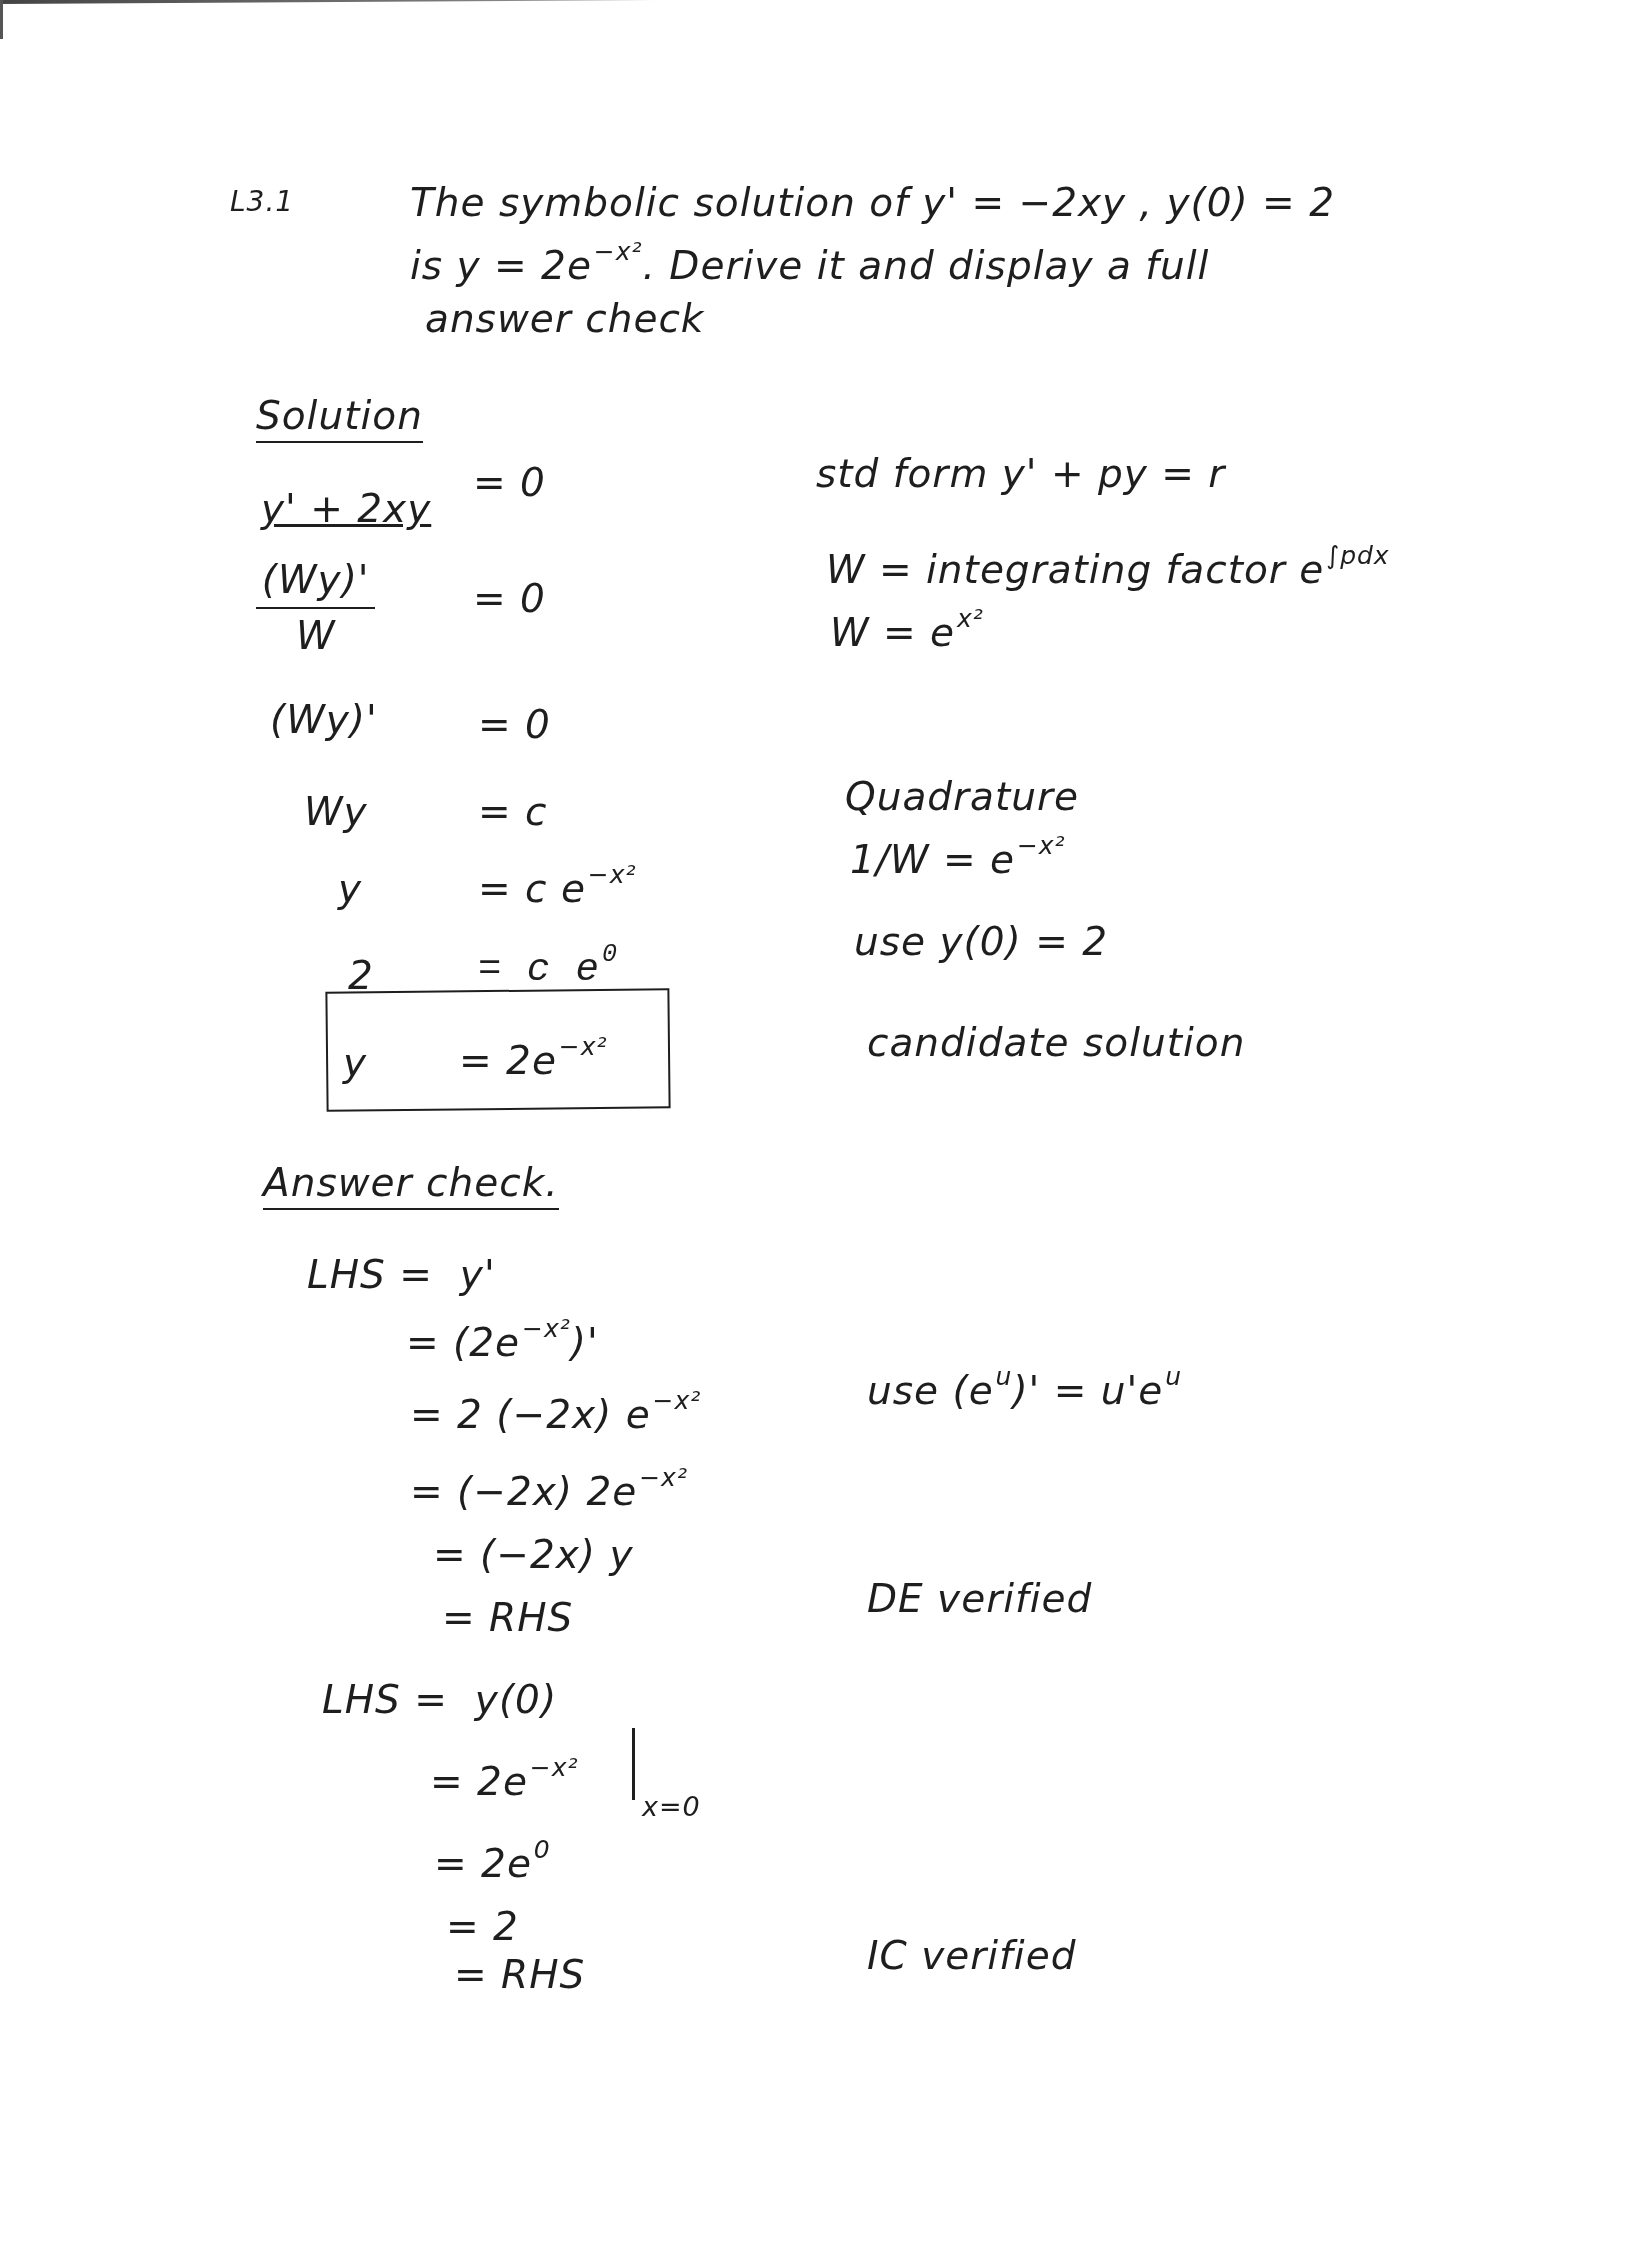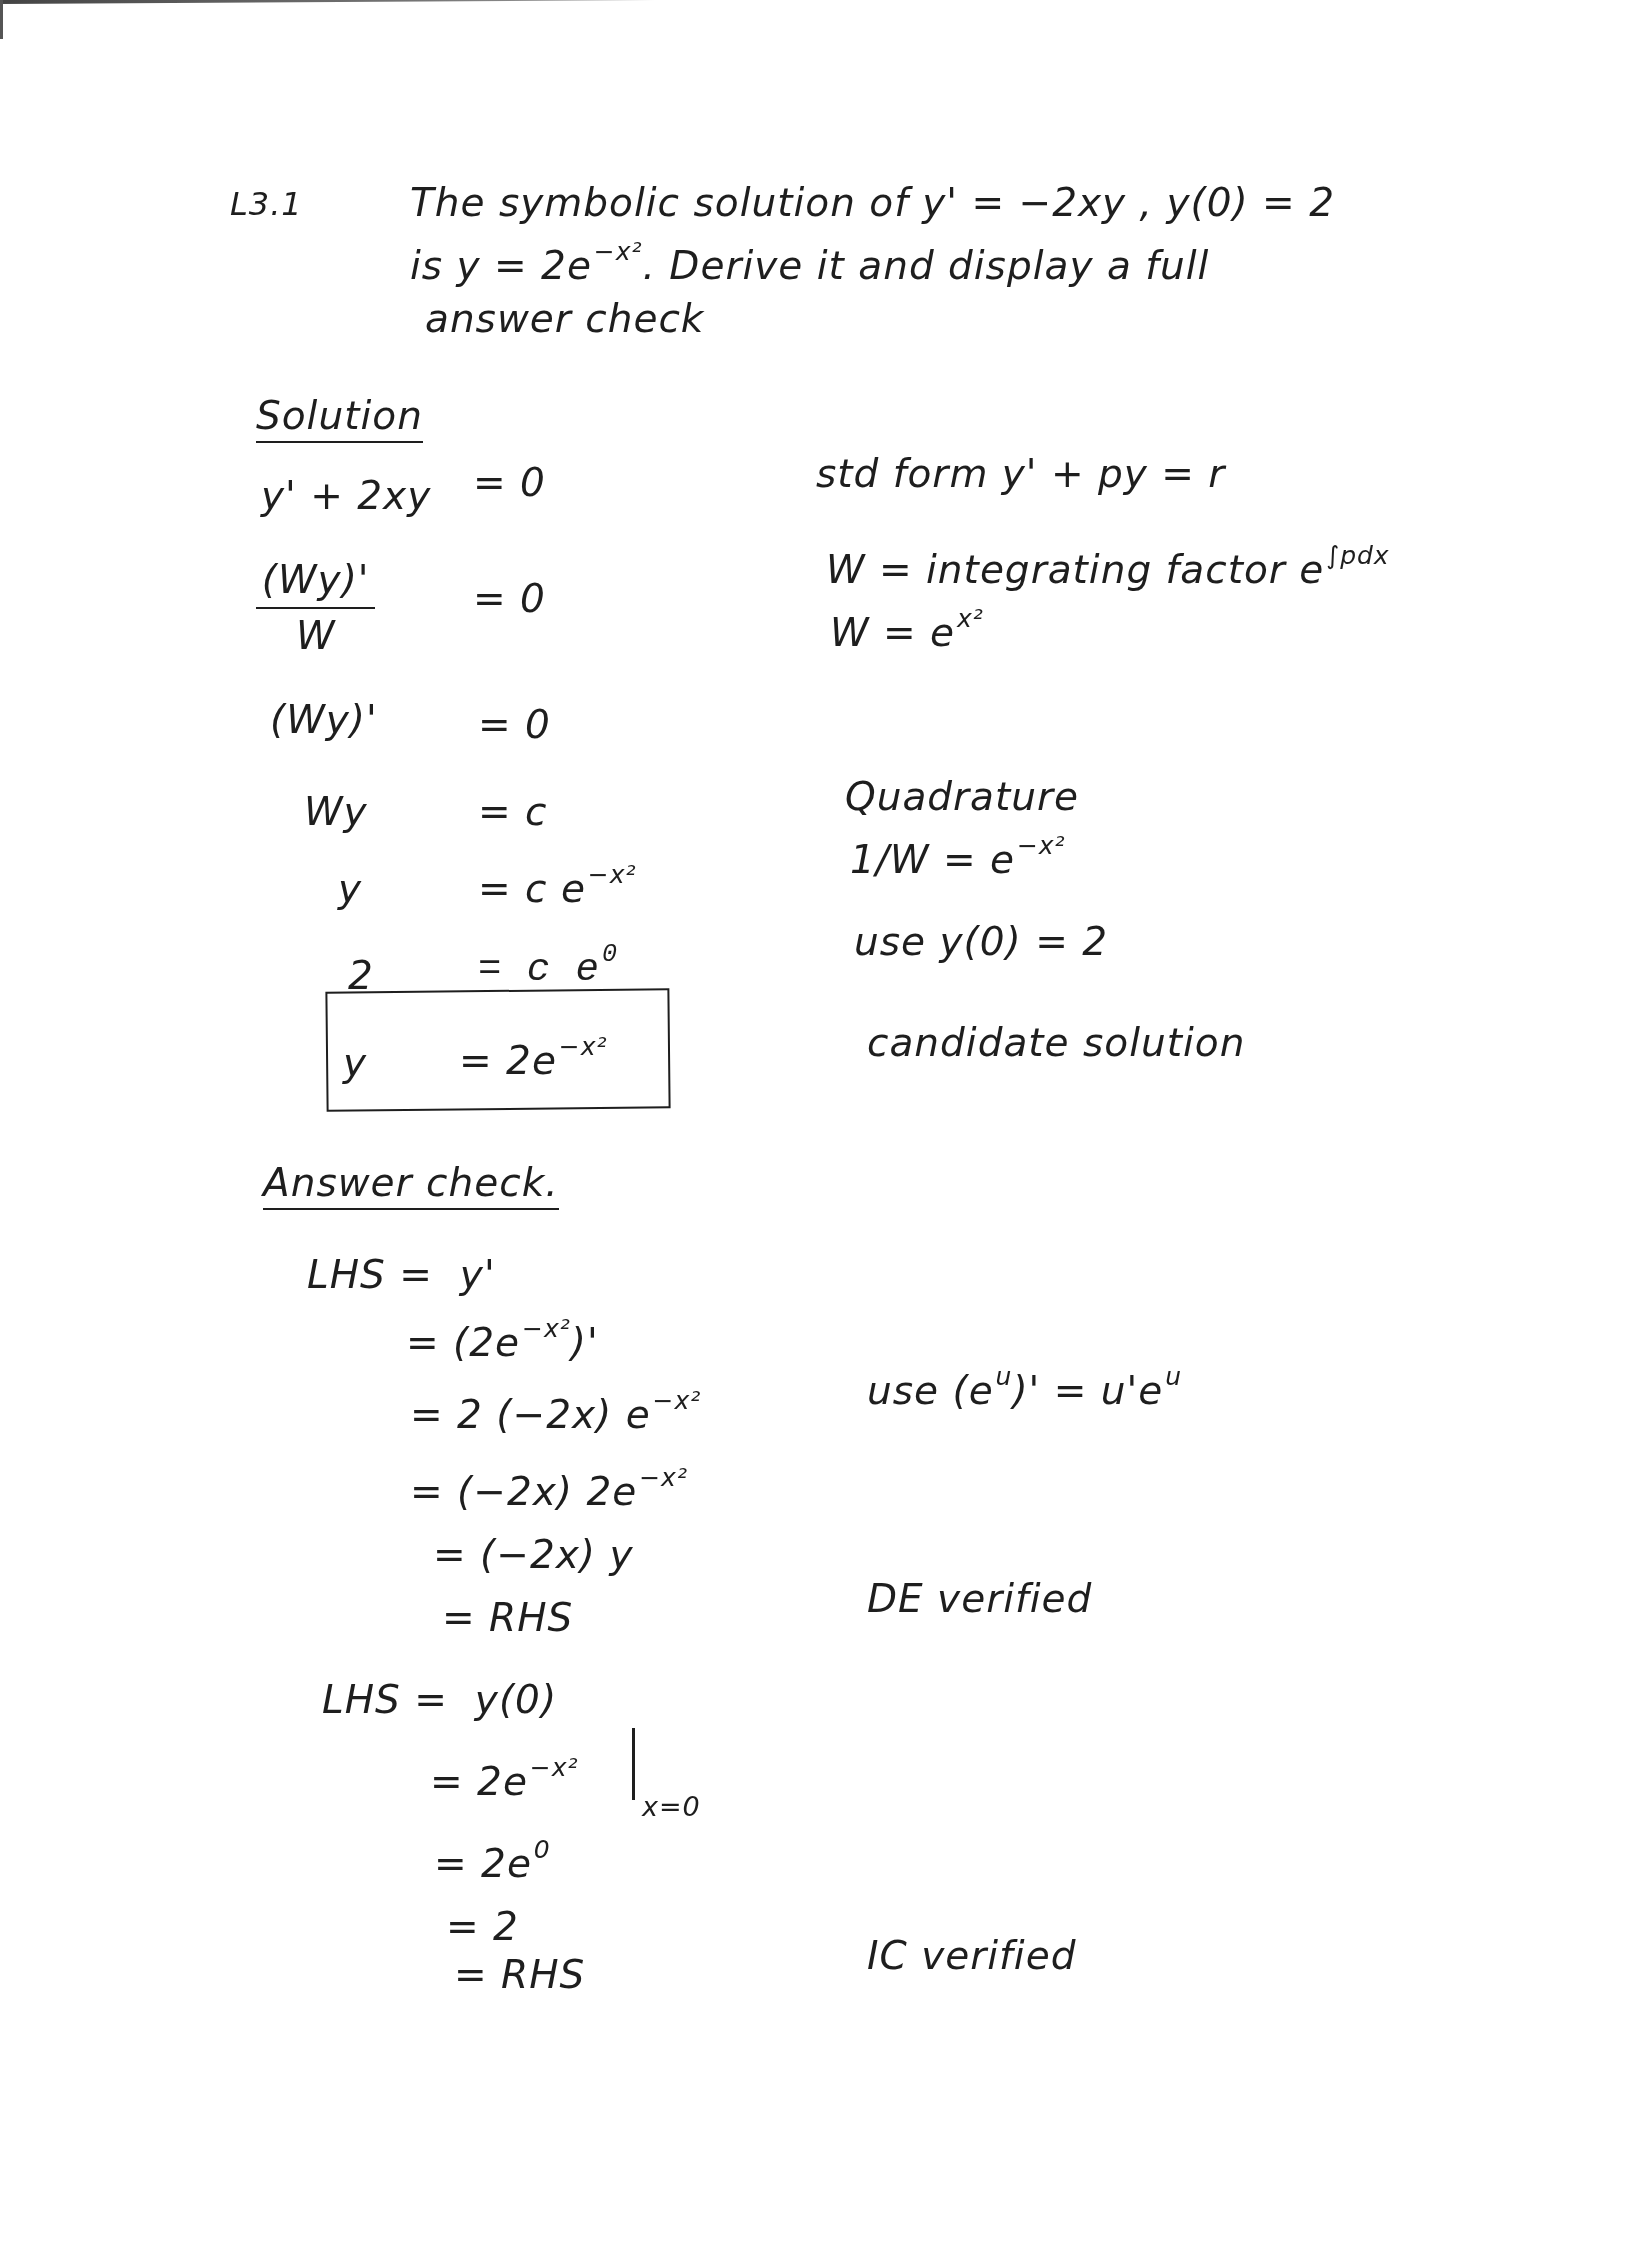--- a/index.html
+++ b/index.html
@@ -15,21 +15,21 @@
   .scan-edge-left {
     position: absolute; left: 0; top: 0; width: 2.9px; height: 39px; background: #555;
   }
   .hw {
     position: absolute; white-space: nowrap;
     font-family: "DejaVu Sans", sans-serif; font-style: italic;
     font-size: 39px; line-height: 1; color: #1e1e1e; letter-spacing: 1px;
   }
   .hw sup { font-size: 25px; vertical-align: 0; position: relative; top: -19.3px; margin-left: 1.9px; }
   .hw sub { font-size: 27px; vertical-align: 0; position: relative; top: 7.7px; }
-  .big { font-size: 32px; }
+  .big { font-size: 28px; }
   .ul { border-bottom: 2.9px solid #1e1e1e; padding-bottom: 5.8px; }
   .frac { position: absolute; text-align: center; }
   .frac .num { display: block; border-bottom: 2.9px solid #1e1e1e; padding: 0 5.8px 7.7px 5.8px; }
   .frac .den { display: block; padding-top: 7.7px; }
   .box {
     position: absolute; border: 2.9px solid #1e1e1e;
     left: 326px; top: 990px; width: 340px; height: 116px;
     transform: rotate(-0.6deg);
   }
   .bar { position: absolute; width: 2.9px; background: #1e1e1e; }
@@ -42,21 +42,21 @@
 
 <div class="hw big" style="left:230px; top:188px;">L3.1</div>
 <div class="hw" style="left:410px; top:183px;">The symbolic solution of y' = −2xy , y(0) = 2</div>
 <div class="hw" style="left:410px; top:246px;">
   <span>is y = 2e</span><sup>−x²</sup><span>. Derive it and display a full</span>
 </div>
 <div class="hw" style="left:425px; top:299px;">answer check</div>
 
 <div class="hw ul" style="left:256px; top:396px;">Solution</div>
 
-<div class="hw" style="left:261px; top:476px;">y' + 2xy</div>
+<div class="hw" style="left:261px; top:489px;text-decoration:underline;">y' + 2xy</div>
 <div class="hw" style="left:473px; top:463px;">= 0</div>
 
 <div class="hw frac" style="left:256px; top:560px;">
   <span class="num">(Wy)'</span>
   <span class="den">W</span>
 </div>
 <div class="hw" style="left:473px; top:579px;">= 0</div>
 
 <div class="hw" style="left:270px; top:700px;">(Wy)'</div>
 <div class="hw" style="left:478px; top:705px;">= 0</div>

